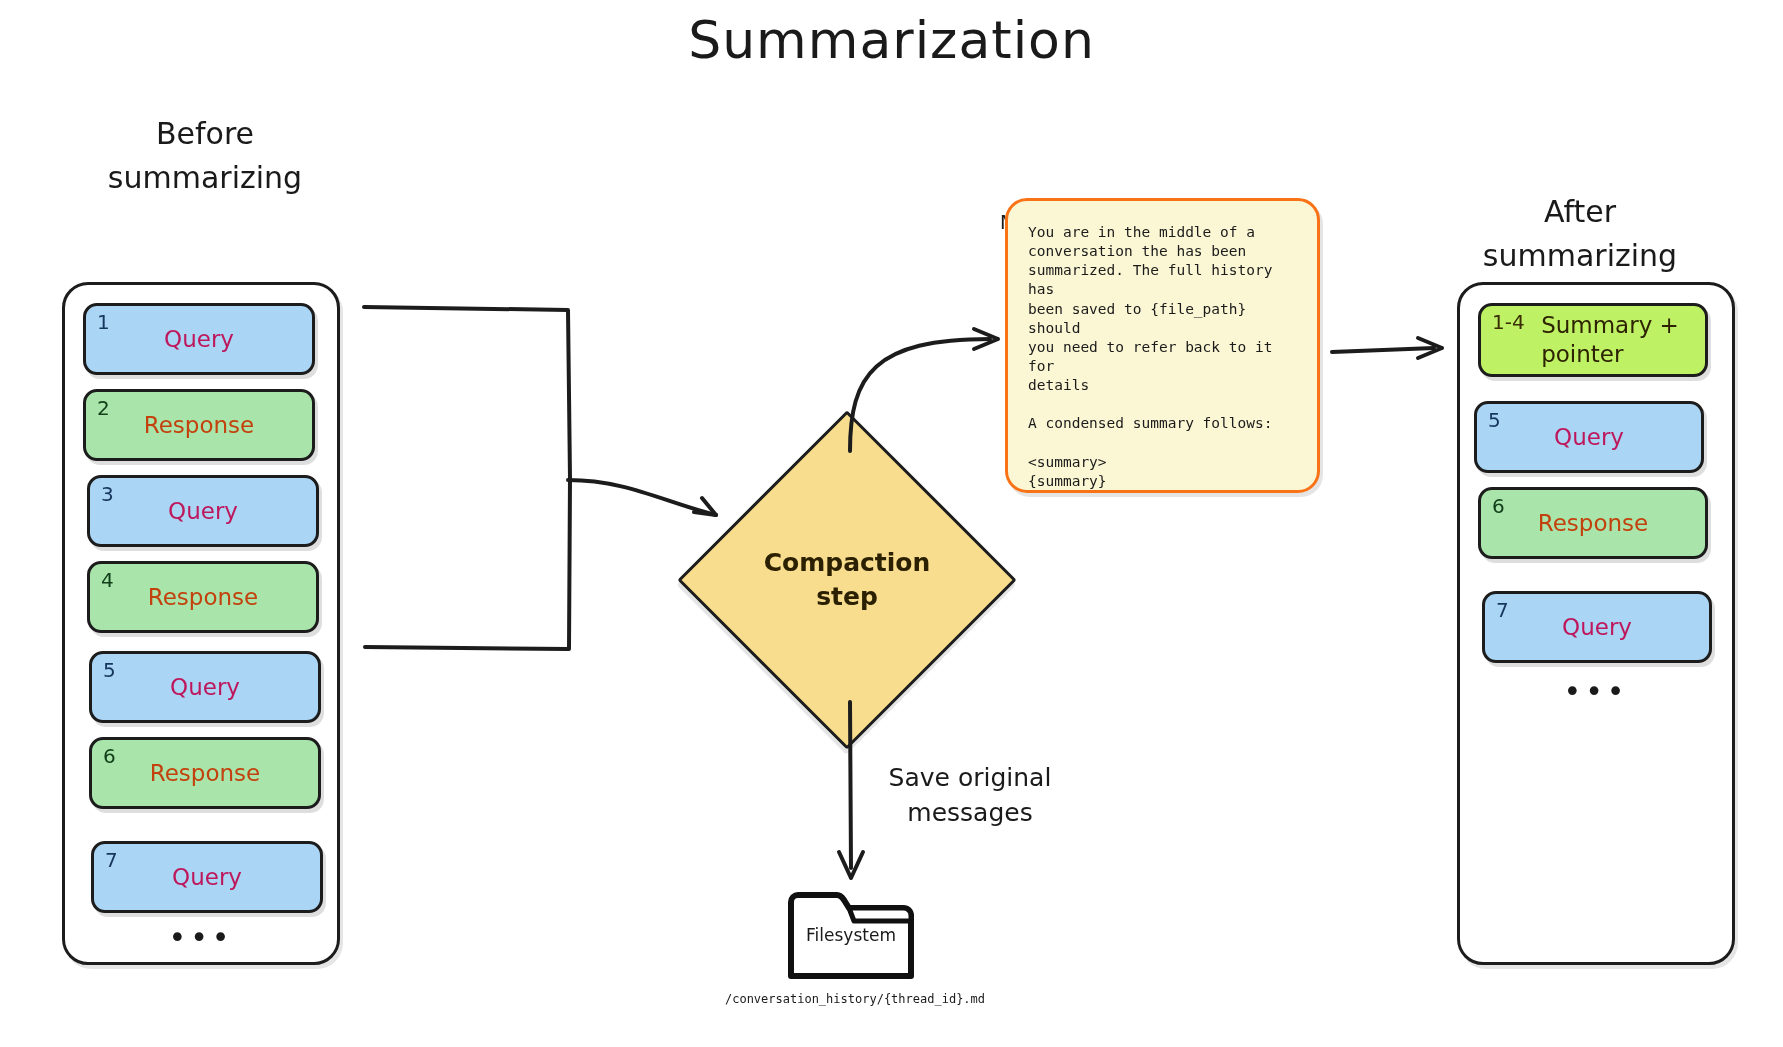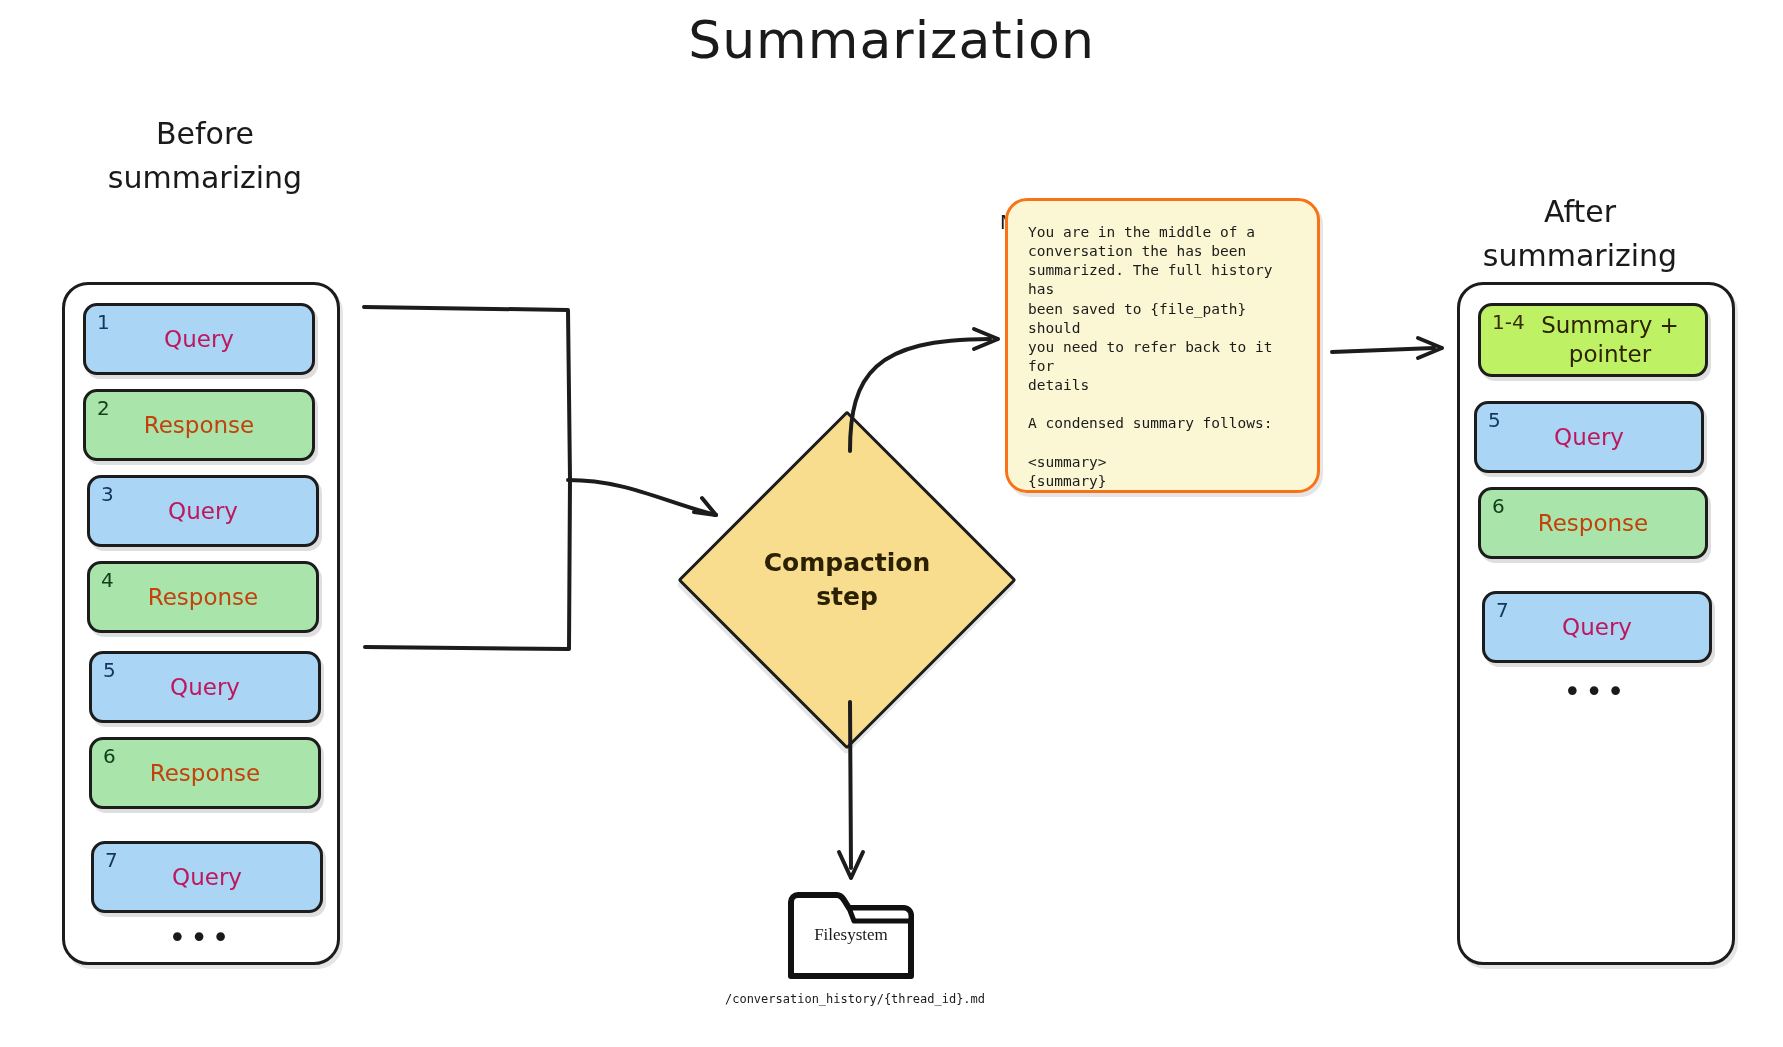--- a/index.html
+++ b/index.html
@@ -86,21 +86,21 @@
     font-family: "DejaVu Sans", sans-serif;
   }
   .card .ctext {
     font-size: 23px;
     color: #be185d;
   }
   .card.query    { background: #aad5f5; }
   .card.response { background: #a9e5ab; }
   .card.summary  { background: #bef264; }
   .card.summary .idx { color: #3a2c05; }
-  .card.summary .ctext { color: #2d2202; line-height: 1.25; text-align: center; }
+  .card.summary .ctext { color: #2d2202; line-height: 1.25; }
   .card.response .idx { color: #13401a; }
   .card.response .ctext { color: #c2410c; }
 
   .ellipsis {
     position: absolute;
     font-size: 30px;
     letter-spacing: 4px;
     color: #1a1a1a;
     text-align: center;
     line-height: 1;
@@ -192,21 +192,20 @@
     height: 90px;
   }
   #folder-label {
     position: absolute;
     left: 785px;
     top: 925px;
     width: 132px;
     text-align: center;
     font-size: 17px;
     color: #1a1a1a;
-    font-family: Liberation Serif, serif;
   }
   #path-label {
     position: absolute;
     left: 640px;
     top: 992px;
     width: 430px;
     text-align: center;
     font-family: "DejaVu Sans Mono", monospace;
     font-size: 12px;
     color: #1a1a1a;
@@ -320,20 +319,22 @@
       <span class="ctext">Query</span>
     </div>
     <div class="ellipsis" style="left:0; right:0; top:392px;">•••</div>
   </div>
 
   <svg style="position:absolute; left:820px; top:700px; width:60px; height:185px;" width="60" height="185" viewBox="0 0 60 185" fill="none">
     <path d="M30 2 L31 168" stroke="#1c1c1c" stroke-width="4" stroke-linecap="round" fill="none"></path>
     <path d="M31 178 L19 152 M31 178 L43 152" stroke="#1c1c1c" stroke-width="4" stroke-linecap="round" fill="none"></path>
   </svg>
 
+  <div id="label-save">Save original
+messages</div>
 
   <svg id="folder" width="132" height="90" viewBox="0 0 132 90" fill="none">
     <path d="M6 86 L6 12 C6 8 9 5 13 5 L52 5 C55 5 57 7 59 10 L64 18 L118 18
              C123 18 126 21 126 26 L126 86 Z" stroke="#101010" stroke-width="6" stroke-linejoin="round" fill="#ffffff"></path>
     <path d="M64 18 L118 18 C123 18 126 21 126 26 L126 31 L69 31 Z" stroke="#101010" stroke-width="5" stroke-linejoin="round" fill="#ffffff"></path>
   </svg>
   <div id="folder-label">Filesystem</div>
 
   <div id="path-label">/conversation_history/{thread_id}.md</div>
 

